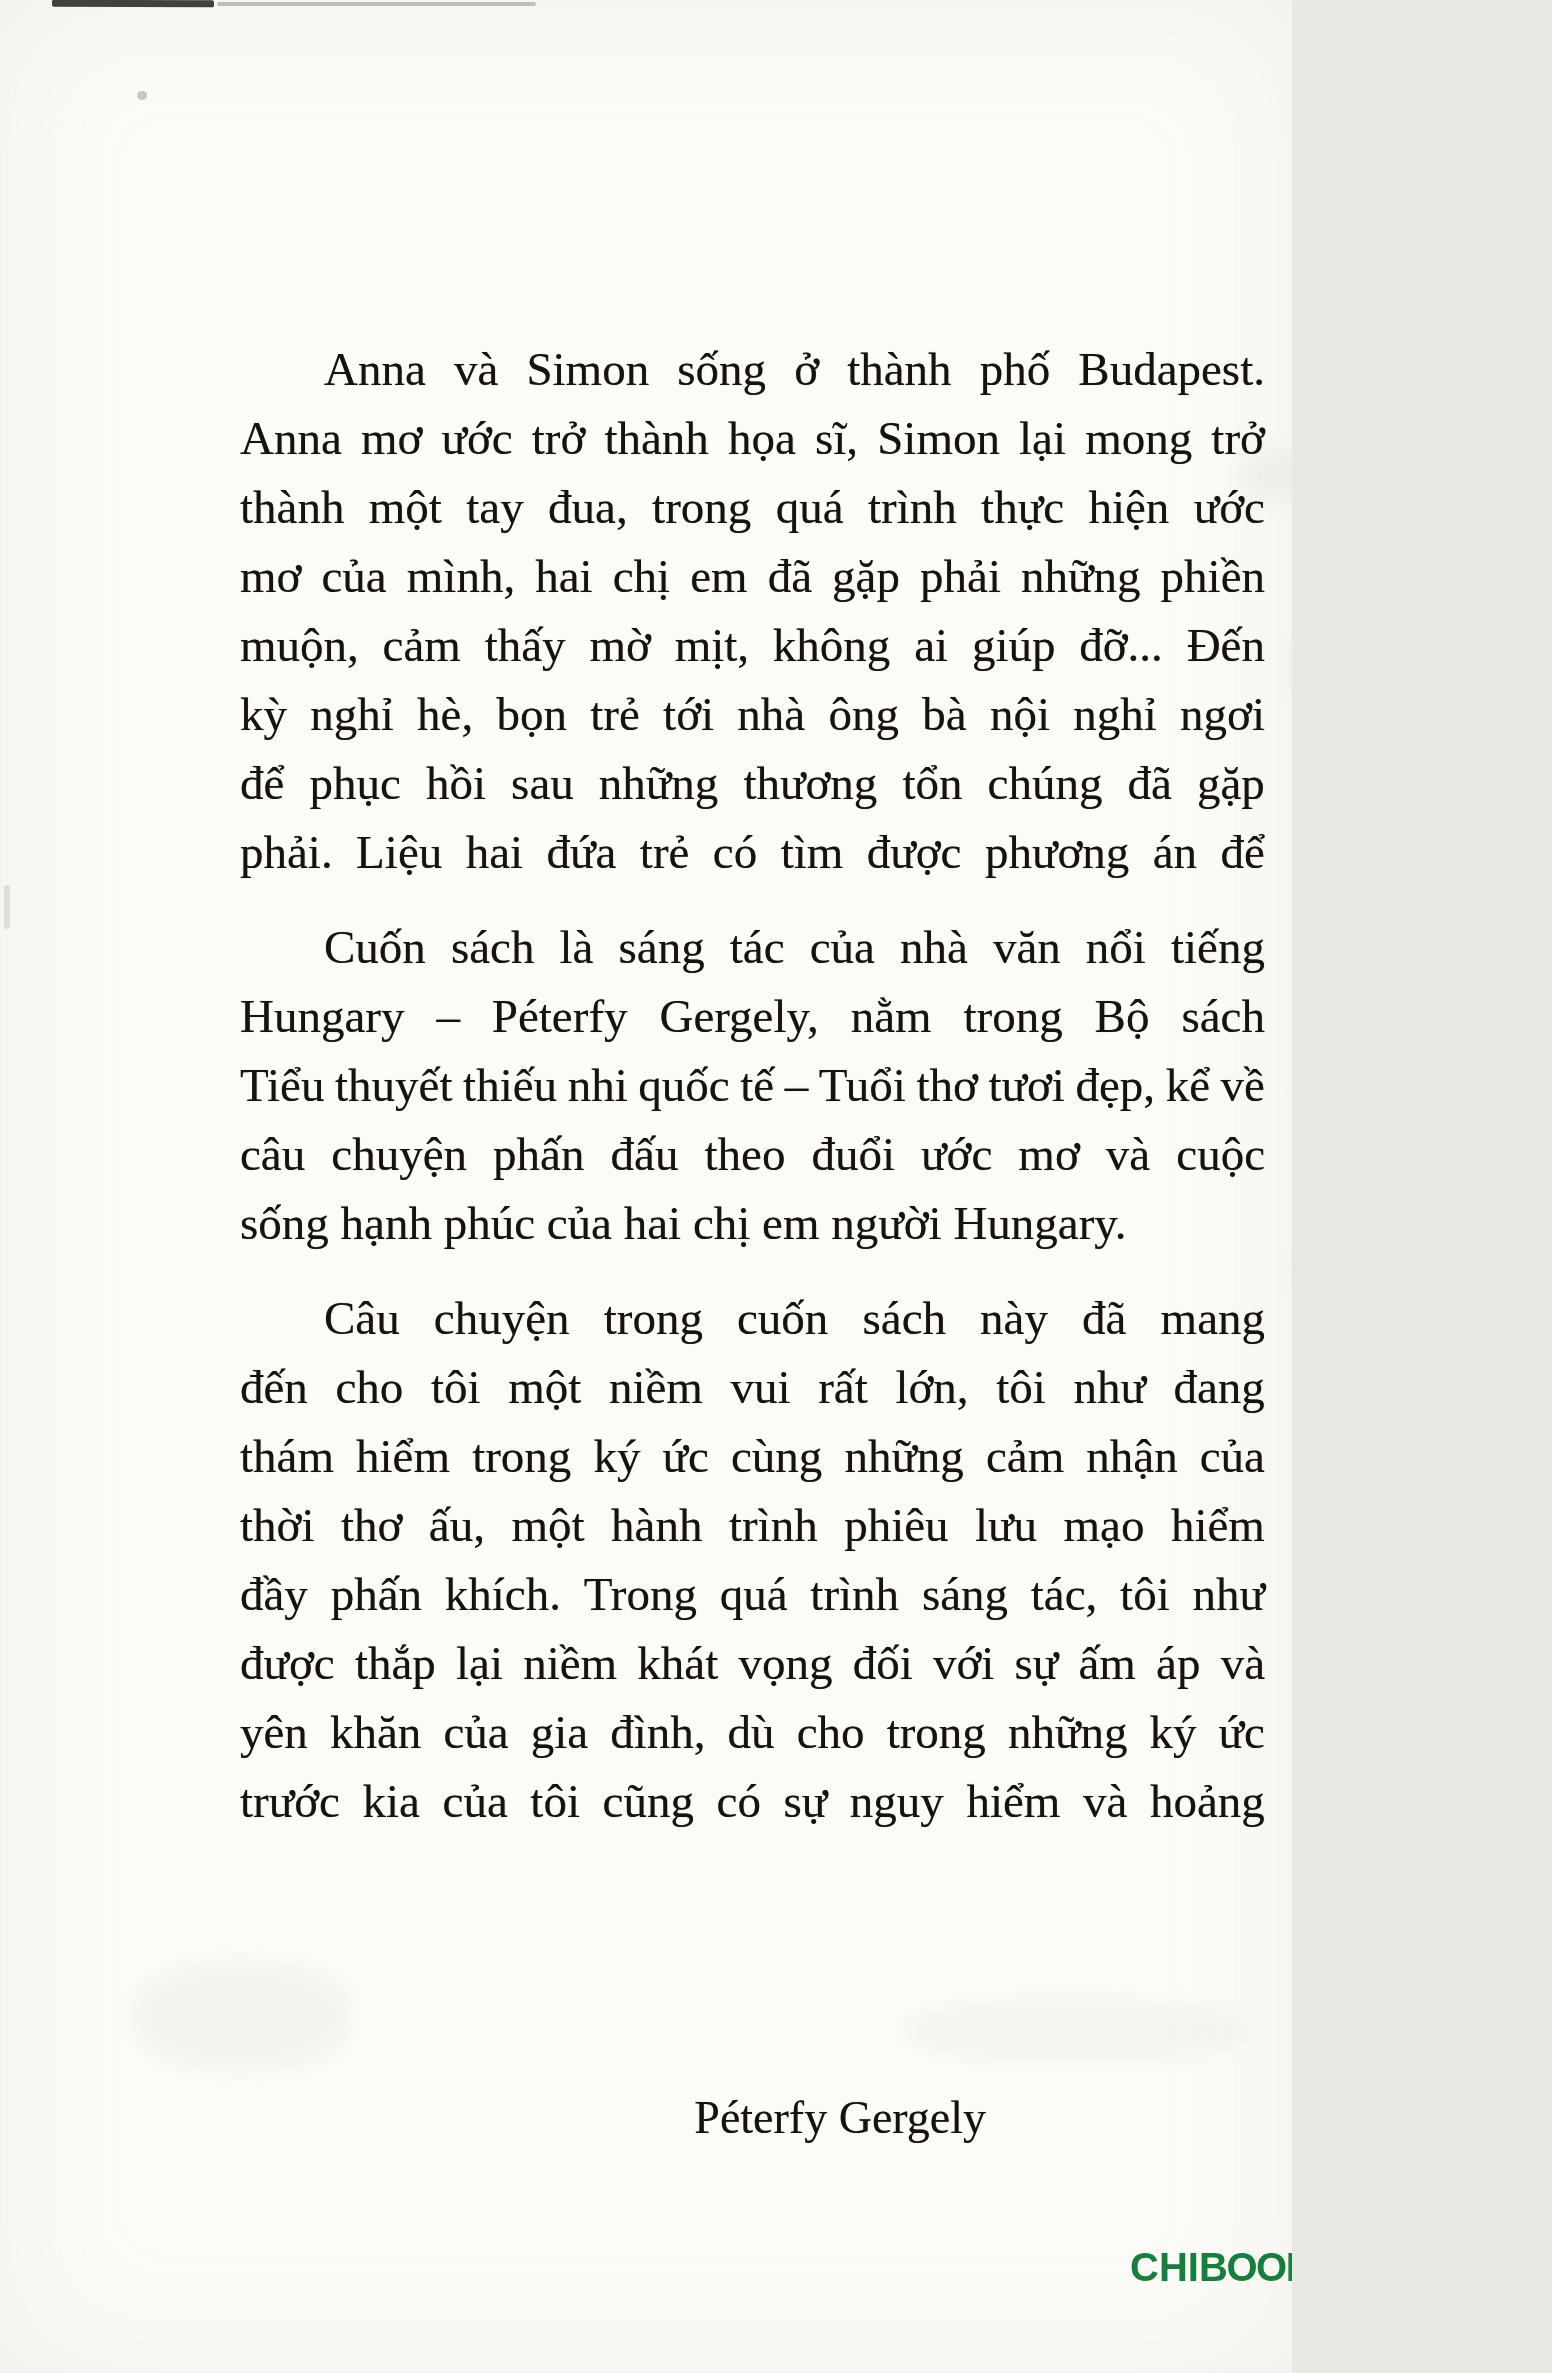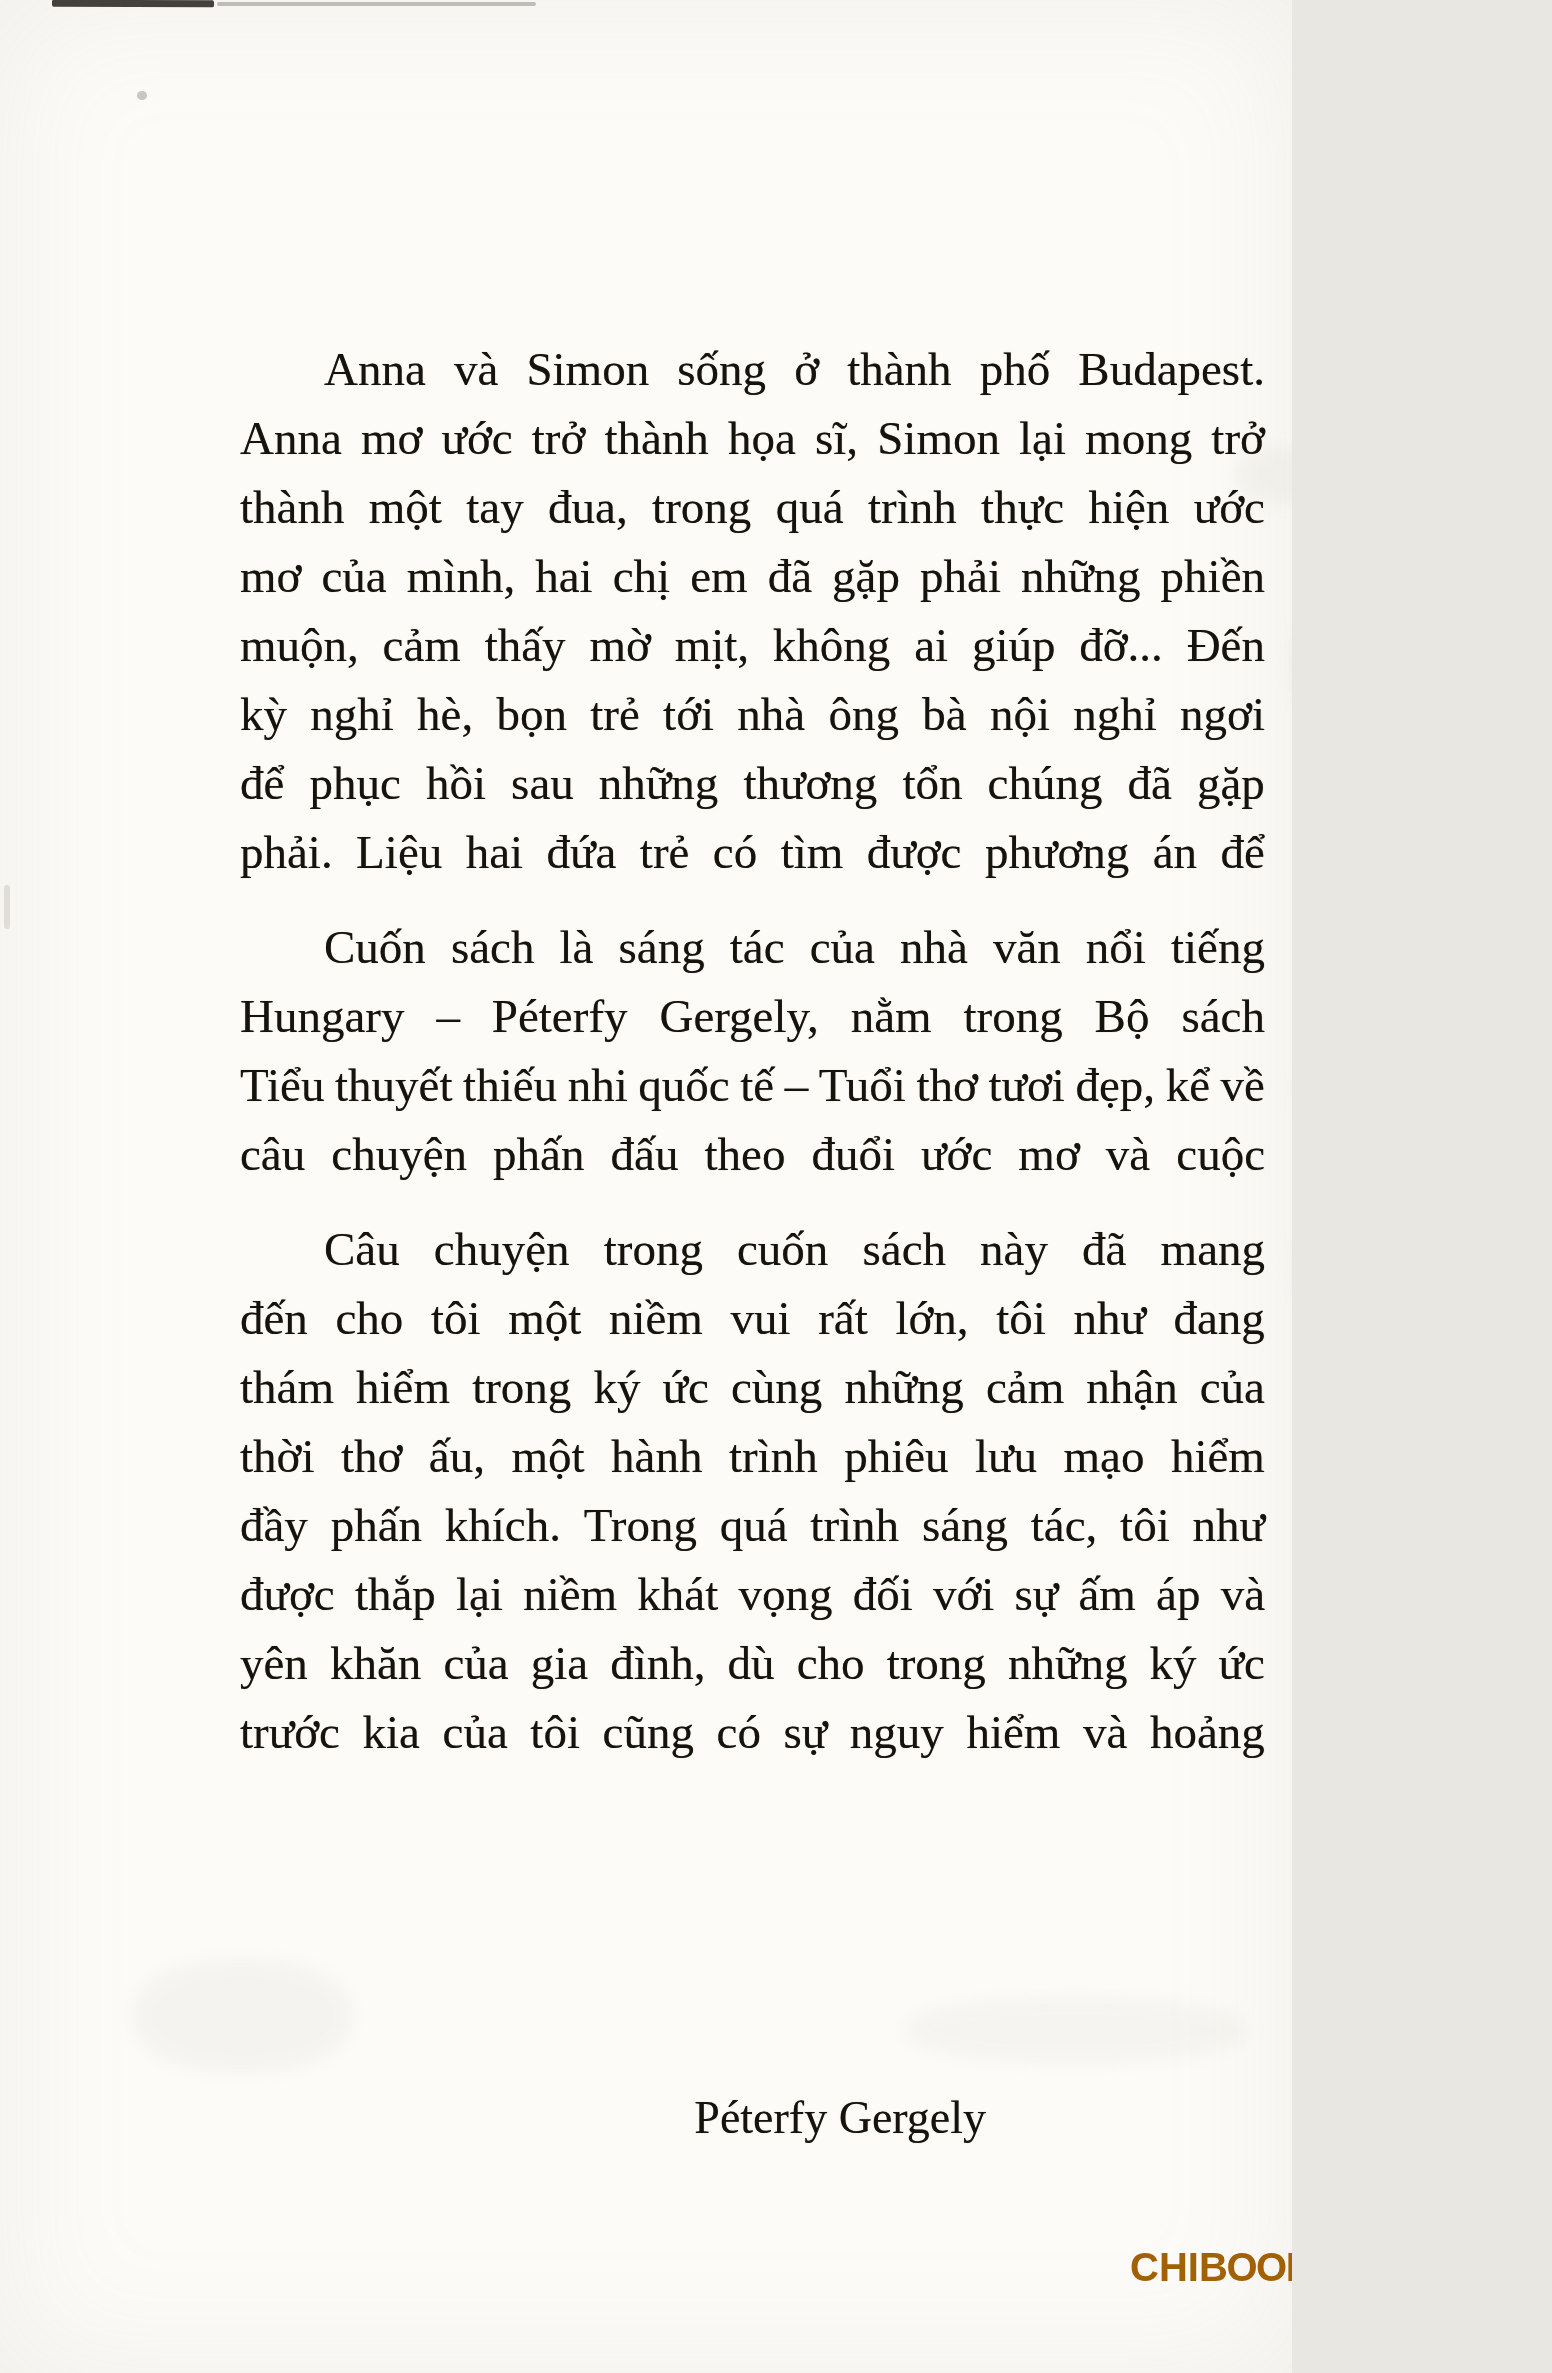--- a/index.html
+++ b/index.html
@@ -29,21 +29,21 @@
   .signature{
     position:absolute;top:2089px;right:306px;
     font-size:46px;line-height:57px;
     text-shadow:0 0 0.7px rgba(25,18,10,.5);
   }
   
   .logo{
     position:absolute;left:1130px;top:2241px;
     display:flex;align-items:flex-start;
     font-family:"Liberation Sans","DejaVu Sans",sans-serif;
-    font-weight:bold;color:#a16207;
+    font-weight:bold;color:#15803d;
   }
   .logo .t1{font-size:40px;line-height:53px;letter-spacing:0px;}
   .logo .t2{font-size:40px;line-height:53px;letter-spacing:-1.4px;text-align:center;}
   .logo svg{margin-left:-5.7px;margin-top:-15px;}
   
   .artifact{position:absolute;pointer-events:none;}
   .a-top1{left:52px;top:0;width:162px;height:6.7px;background:#24211d;border-radius:1.9px;opacity:.85;transform:rotate(.2deg);}
   .a-top2{left:217px;top:1.9px;width:319px;height:3.8px;background:#6f6a62;opacity:.4;border-radius:1.9px;}
   .a-speck{left:137px;top:91px;width:9.5px;height:8.6px;background:#8d887f;opacity:.45;border-radius:50%;}
   .a-left{left:3.8px;top:885px;width:6.7px;height:44px;background:#9a948a;opacity:.25;border-radius:2.9px;}
@@ -221,20 +221,21 @@
           <span class="w">chuyện</span>
           <span class="w">phấn</span>
           <span class="w">đấu</span>
           <span class="w">theo</span>
           <span class="w">đuổi</span>
           <span class="w">ước</span>
           <span class="w">mơ</span>
           <span class="w">và</span>
           <span class="w">cuộc</span>
         </div>
+        <div class="line"><span>sống hạnh phúc của hai chị em người Hungary.</span></div>
       </div>
       <div class="para">
         <div class="line just indent">
           <span class="w">Câu</span>
           <span class="w">chuyện</span>
           <span class="w">trong</span>
           <span class="w">cuốn</span>
           <span class="w">sách</span>
           <span class="w">này</span>
           <span class="w">đã</span>

